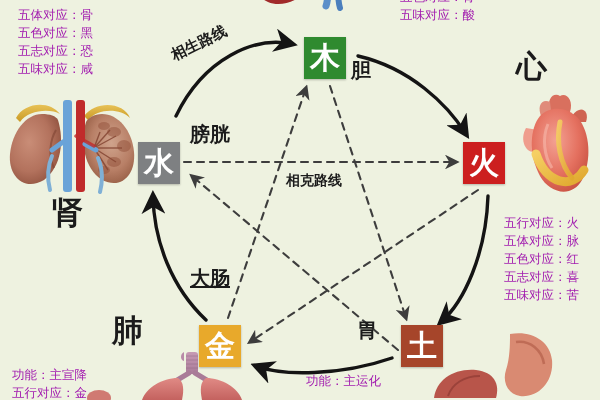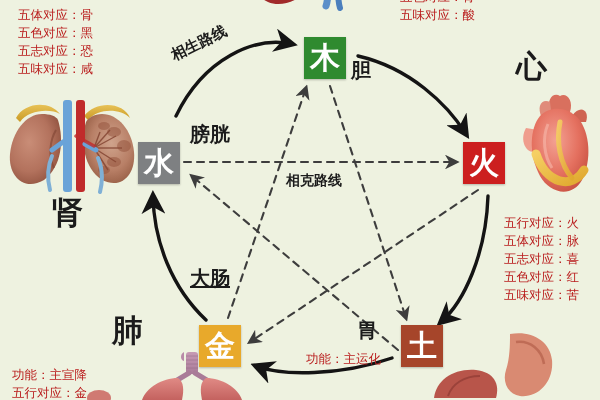--- a/index.html
+++ b/index.html
@@ -43,27 +43,27 @@
   .fu-wei     {left:357px;top:317px;}
   .fu-dachang {left:190px;top:265px;text-decoration:underline;}
 
   
   .route{position:absolute;z-index:6;color:#1b1b1b;font-weight:bold;white-space:nowrap;
          font-family:"DejaVu Serif","Liberation Serif",serif;}
   .route-sheng{left:168px;top:48px;font-size:15px;transform:rotate(-26deg);transform-origin:left top;}
   .route-ke{left:286px;top:172px;font-size:14px;}
 
   
-  .info{position:absolute;z-index:6;color:#b91c1c;font-size:12.5px;line-height:18px;
+  .info{position:absolute;z-index:6;color:#a21caf;font-size:12.5px;line-height:18px;
         white-space:nowrap;font-family:"DejaVu Sans","Liberation Sans",sans-serif;}
   .info-tl{left:18px; top:6px;}
   .info-tr{left:400px;top:-12px;}
   .info-r {left:504px;top:214px;}
   .info-bl{left:12px; top:366px;}
-  .info-bc{left:306px;top:350px;text-align:right;}
+  .info-bc{left:306px;top:372px;text-align:right;}
 
   
   .art{position:absolute;z-index:2;}
 
   
   .art-kidney{left:6px;top:96px;width:132px;height:98px;}
   
   .art-heart{left:520px;top:92px;width:78px;height:112px;}
   
   .art-lungs{left:132px;top:352px;width:120px;height:48px;}
@@ -282,22 +282,22 @@
   </div>
 
   <div class="info info-tr">
     <div>五色对应：青</div>
     <div>五味对应：酸</div>
   </div>
 
   <div class="info info-r">
     <div>五行对应：火</div>
     <div>五体对应：脉</div>
+    <div>五色对应：红</div>
     <div>五志对应：喜</div>
-    <div>五色对应：红</div>
     <div>五味对应：苦</div>
   </div>
 
   <div class="info info-bl">
     <div>功能：主宣降</div>
     <div>五行对应：金</div>
   </div>
 
   <div class="info info-bc">
     <div>功能：主运化</div>

